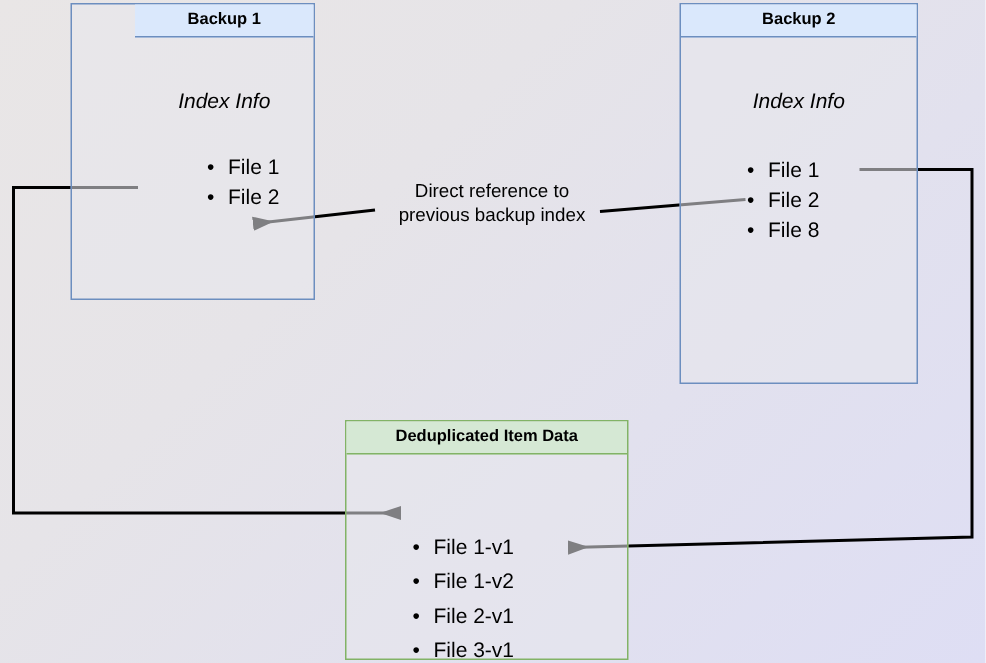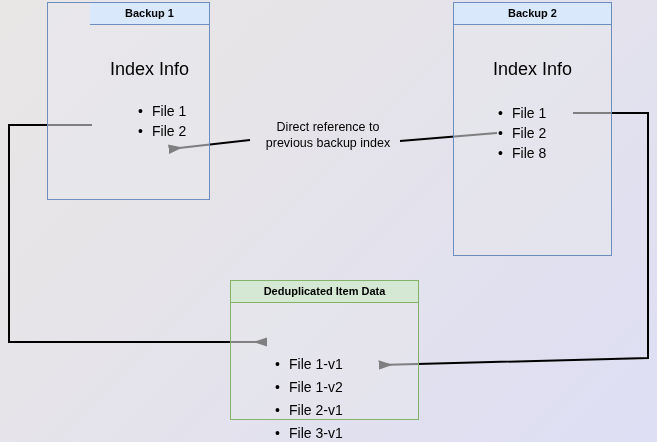--- a/index.html
+++ b/index.html
@@ -55,22 +55,23 @@
   .node-body {
     position: relative;
     height: calc(100% - 22px);
   }
   .index-title {
     position: absolute;
     left: 0;
     right: 0;
     top: 34px;
     text-align: center;
-    font-size: 18px;
+    font-size: 14px;
     color: #000;
+    font-style: italic;
   }
   .file-list {
     position: absolute;
     margin: 0;
     padding: 0;
     list-style: none;
   }
   .file-list li {
     font-size: 14px;
     color: #000;
@@ -87,21 +88,21 @@
     font-size: 14px;
     line-height: 20px;
   }
 
   #backup1 { left: 47px; top: 2px; width: 163px; height: 198px; padding-left: 42px; }
   #backup1 .file-list { left: 48px; top: 76px; }
 
   #backup2 { left: 453px; top: 2px; width: 159px; height: 254px; }
   #backup2 .file-list { left: 44px; top: 78px; }
 
-  #dedup { left: 230px; top: 280px; width: 189px; height: 140px; }
+  #dedup { left: 230px; top: 280px; width: 189px; height: 160px; }
   #dedup .file-list { left: 44px; top: 50px; }
   #dedup .file-list li { line-height: 23px; }
   #dedup .file-list li::before { line-height: 23px; }
 
   .edge-label {
     position: absolute;
     width: 160px;
     left: 248px;
     top: 119px;
     text-align: center;

